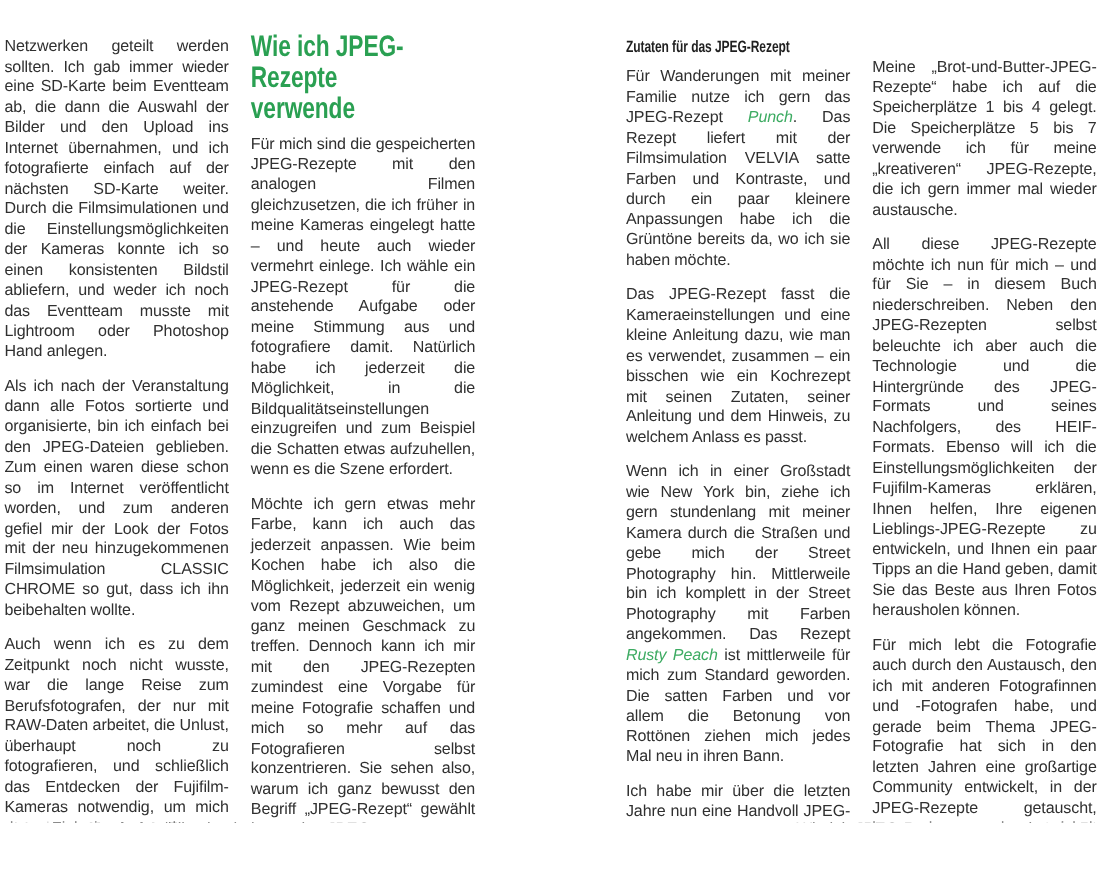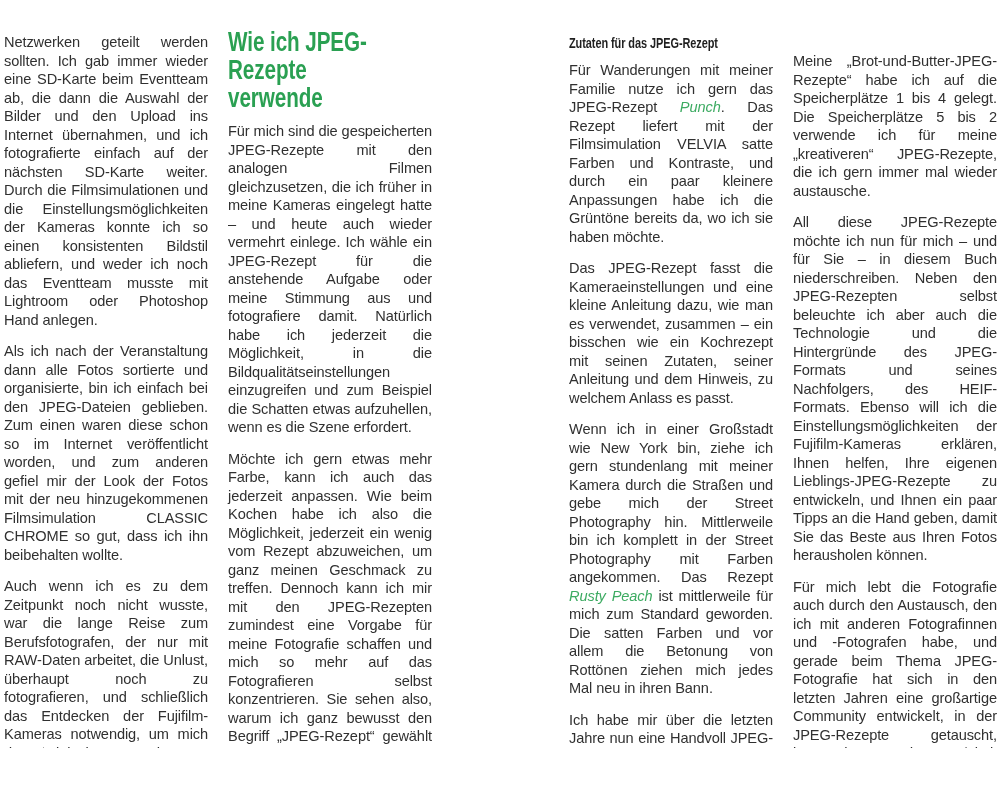--- a/index.html
+++ b/index.html
@@ -113,21 +113,21 @@
     <h2 class="subsection-heading"><span class="condense">Zutaten für das JPEG-Rezept</span></h2>
     <div>
         <p><span>Für Wanderungen mit meiner Familie nutze ich gern das JPEG-Rezept </span><span class="accent">Punch</span><span>. Das Rezept liefert mit der Filmsimulation VELVIA satte Farben und Kontraste, und durch ein paar kleinere Anpassungen habe ich die Grüntöne bereits da, wo ich sie haben möchte.</span></p>
         <p><span>Das JPEG-Rezept fasst die Kameraeinstellungen und eine kleine Anleitung dazu, wie man es verwendet, zusammen – ein bisschen wie ein Kochrezept mit seinen Zutaten, seiner Anleitung und dem Hinweis, zu welchem Anlass es passt.</span></p>
         <p><span>Wenn ich in einer Großstadt wie New York bin, ziehe ich gern stundenlang mit meiner Kamera durch die Straßen und gebe mich der Street Photography hin. Mittlerweile bin ich komplett in der Street Photography mit Farben angekommen. Das Rezept </span><span class="accent">Rusty Peach</span><span> ist mittlerweile für mich zum Standard geworden. Die satten Farben und vor allem die Betonung von Rottönen ziehen mich jedes Mal neu in ihren Bann.</span></p>
         <p><span>Ich habe mir über die letzten Jahre nun eine Handvoll JPEG-Rezepte zurechtgelegt, mit denen ich ständig arbeite. Zudem habe ich immer wieder die Grenzen des Möglichen ausgereizt und versucht, JPEG-Rezepte zu entwickeln, die weit kreativer oder für ganz bestimmte Gelegenheiten gedacht sind.</span></p>
       </div>
   </div>
 
   <div class="col" id="col4">
-      <p><span>Meine „Brot-und-Butter-JPEG-Rezepte“ habe ich auf die Speicherplätze 1 bis 4 gelegt. Die Speicherplätze 5 bis 2 verwende ich für meine „kreativeren“ JPEG-Rezepte, die ich gern immer mal wieder austausche.</span></p>
+      <p><span>Meine „Brot-und-Butter-JPEG-Rezepte“ habe ich auf die Speicherplätze 1 bis 4 gelegt. Die Speicherplätze 5 bis 7 verwende ich für meine „kreativeren“ JPEG-Rezepte, die ich gern immer mal wieder austausche.</span></p>
       <p><span>All diese JPEG-Rezepte möchte ich nun für mich – und für Sie – in diesem Buch niederschreiben. Neben den JPEG-Rezepten selbst beleuchte ich aber auch die Technologie und die Hintergründe des JPEG-Formats und seines Nachfolgers, des HEIF-Formats. Ebenso will ich die Einstellungsmöglichkeiten der Fujifilm-Kameras erklären, Ihnen helfen, Ihre eigenen Lieblings-JPEG-Rezepte zu entwickeln, und Ihnen ein paar Tipps an die Hand geben, damit Sie das Beste aus Ihren Fotos herausholen können.</span></p>
       <p><span>Für mich lebt die Fotografie auch durch den Austausch, den ich mit anderen Fotografinnen und -Fotografen habe, und gerade beim Thema JPEG-Fotografie hat sich in den letzten Jahren eine großartige Community entwickelt, in der JPEG-Rezepte getauscht, besprochen und entwickelt werden. Um diesen kollaborativen Ansatz aufzugreifen, habe ich ein paar Fotografen dazu eingeladen, ihre JPEG-Rezepte vorzustellen sowie ein paar Bilder mit meinen Rezepten zu machen und mir ein paar Zeilen dazu zu schreiben.</span></p>
     </div>
 
   <div class="footer footer-left">
     <span class="page-num">14</span>
     <span class="sep"></span>
     <span class="chapter"><span class="bold">Kapitel 1:</span><span> Filmsimulationen des JPEG</span></span>
   </div>
 

